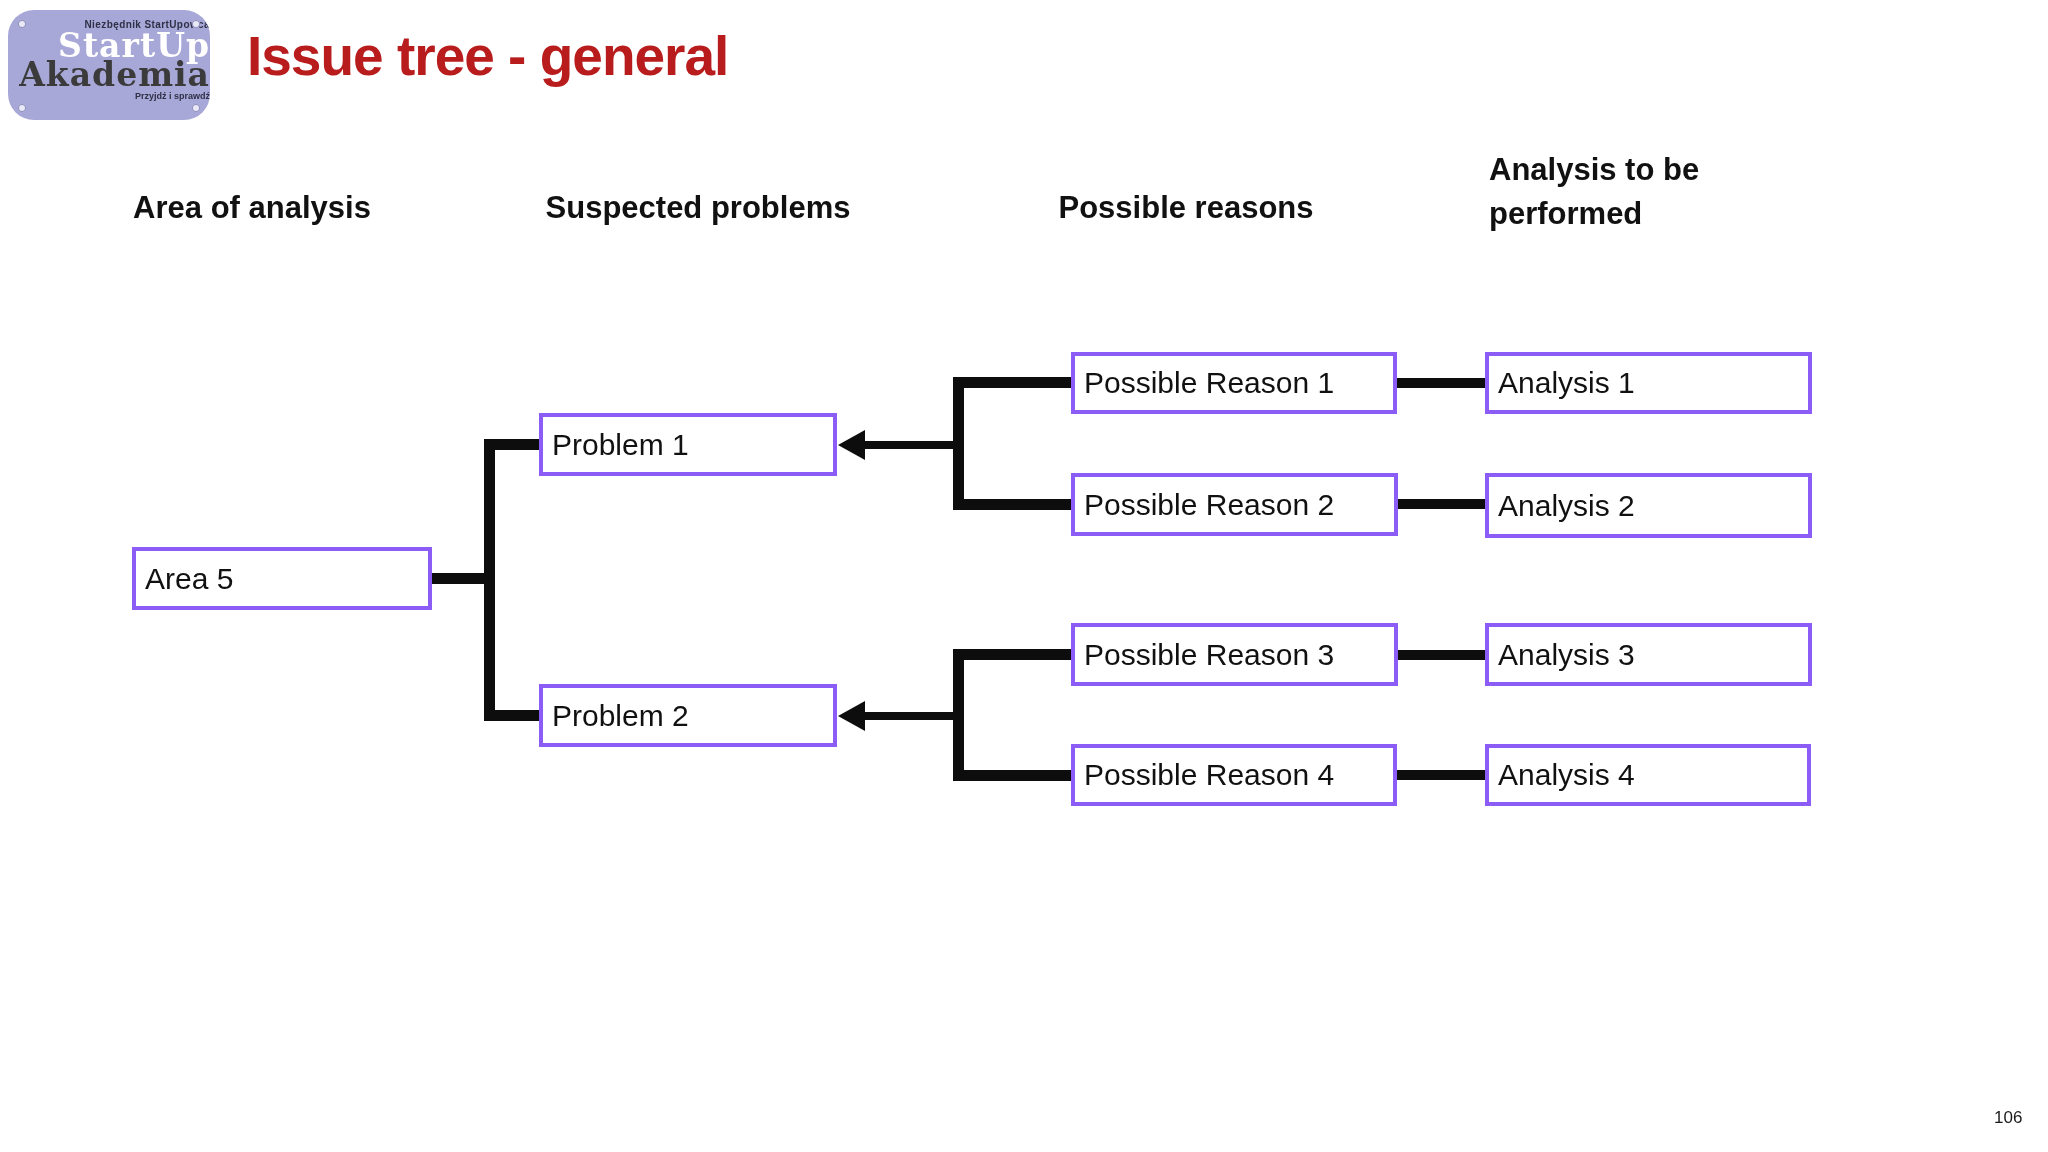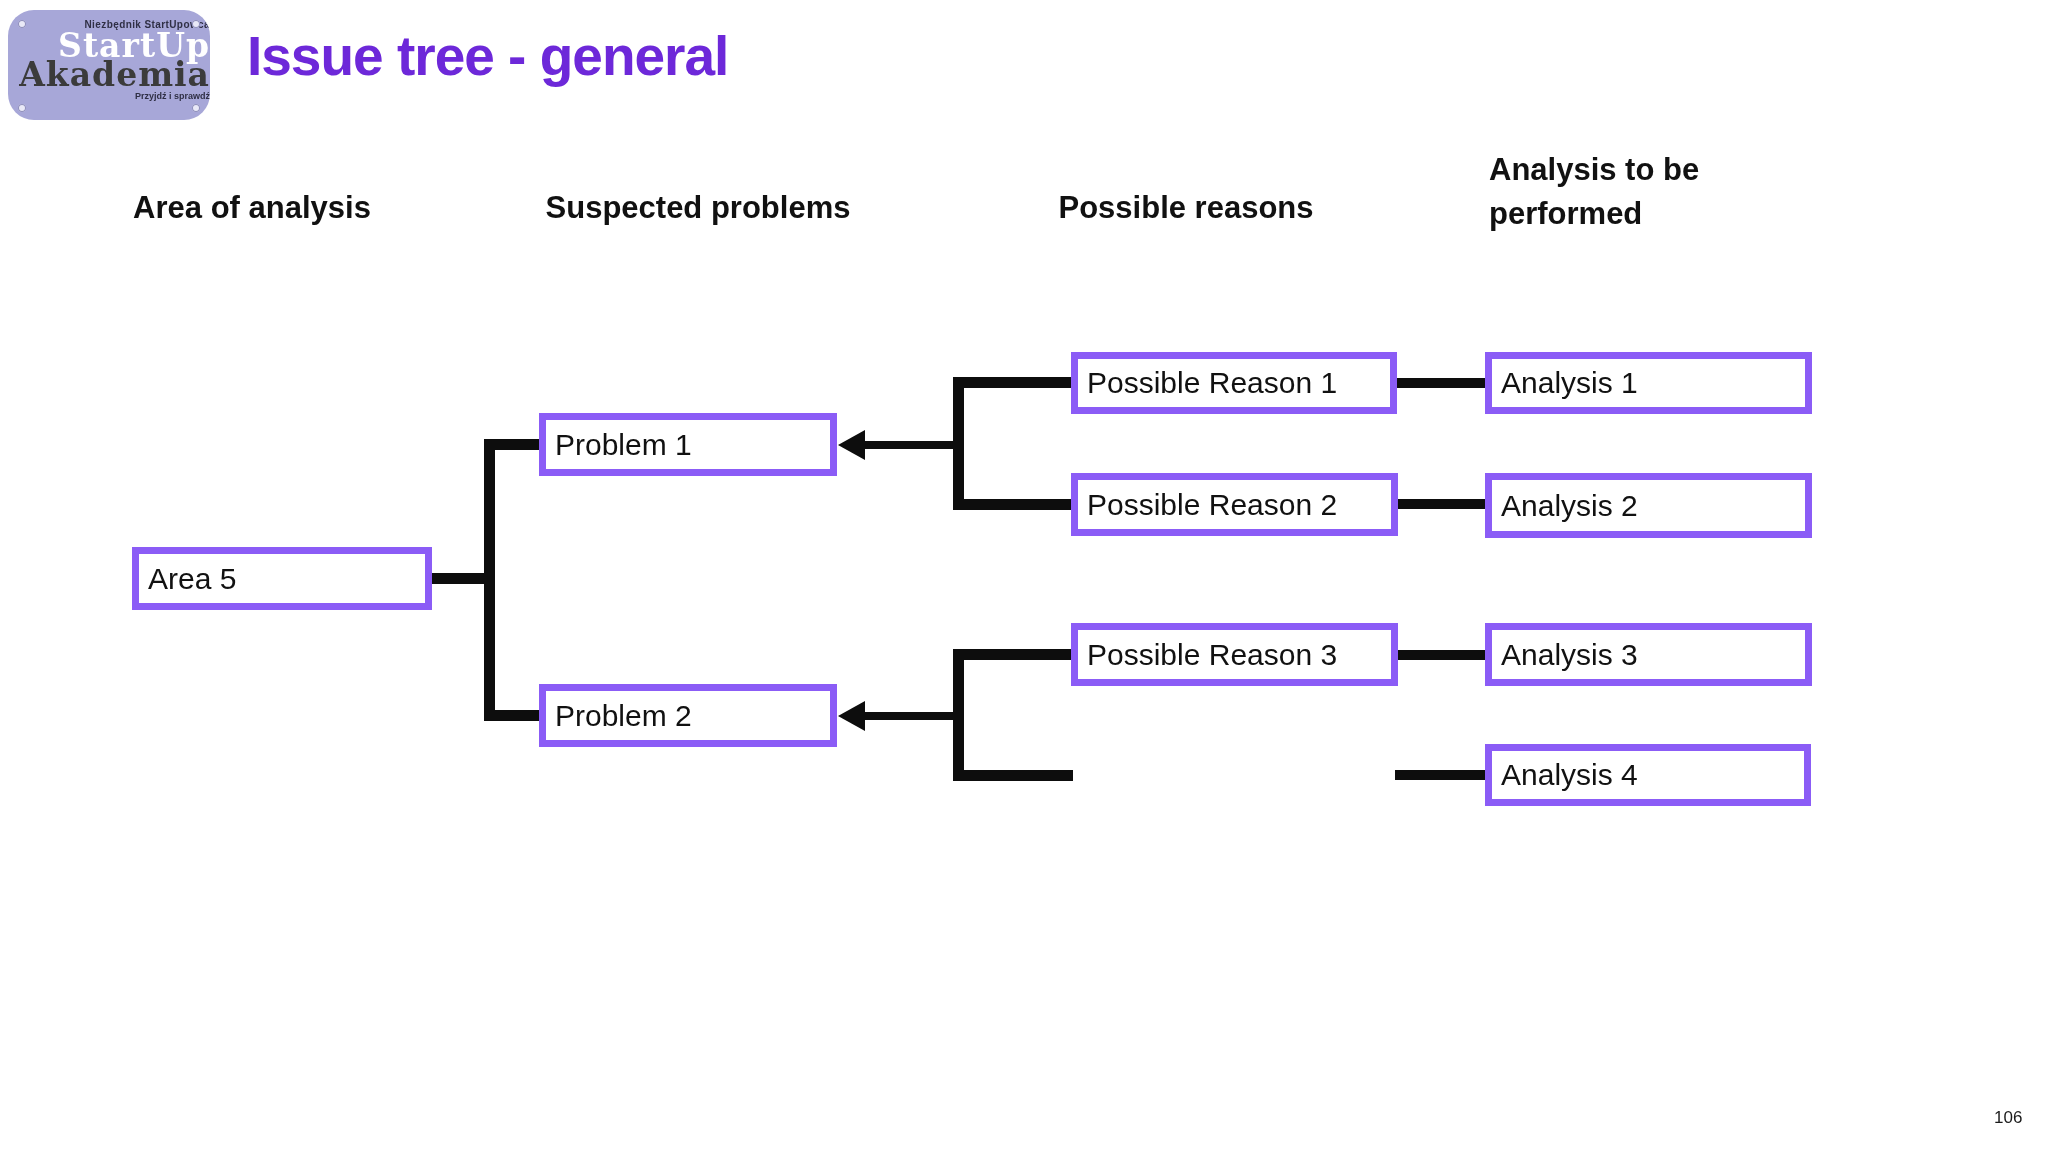--- a/index.html
+++ b/index.html
@@ -32,21 +32,21 @@
 
   
   .col-header { position:absolute; font-size:31px; font-weight:bold; color:#111; }
   .h-area { left:92px;   top:186px; width:320px; text-align:center; line-height:44px; }
   .h-prob { left:538px;  top:186px; width:320px; text-align:center; line-height:44px; }
   .h-reas { left:1026px; top:186px; width:320px; text-align:center; line-height:44px; }
   .h-anal { left:1489px; top:148px; width:250px; text-align:left;  line-height:44px; }
 
   
   .node {
-    position:absolute; box-sizing:border-box; border:7px solid #8b5cf6; background:#fff;
+    position:absolute; box-sizing:border-box; border:4px solid #8b5cf6; background:#fff;
     font-size:30px; color:#111; display:flex; align-items:center;
     padding-left:9px; white-space:nowrap;
   }
   .b-area { left:132px;  top:547px; width:300px; height:63px; }
   .b-p1   { left:539px;  top:413px; width:298px; height:63px; }
   .b-p2   { left:539px;  top:684px; width:298px; height:63px; }
   .b-r1   { left:1071px; top:352px; width:326px; height:62px; }
   .b-r2   { left:1071px; top:473px; width:327px; height:63px; }
   .b-r3   { left:1071px; top:623px; width:327px; height:63px; }
   .b-r4   { left:1071px; top:744px; width:326px; height:62px; }
@@ -94,21 +94,21 @@
     <span class="bolt tl"></span>
     <span class="bolt tr"></span>
     <span class="bolt bl"></span>
     <span class="bolt br"></span>
     <div class="logo-top">Niezbędnik StartUpowca</div>
     <div class="logo-main1">StartUp</div>
     <div class="logo-main2">Akademia</div>
     <div class="logo-bottom">Przyjdź i sprawdź</div>
   </div>
 
-  <div id="page-title" style="color:#6d28d9">Issue tree - general</div>
+  <div id="page-title" style="color:#b91c1c">Issue tree - general</div>
 
   <div class="col-header h-area">Area of analysis</div>
   <div class="col-header h-prob">Suspected problems</div>
   <div class="col-header h-reas">Possible reasons</div>
   <div class="col-header h-anal">Analysis to be performed</div>
 
   <div class="line l-area-h"></div>
   <div class="line l-area-v"></div>
   <div class="line l-p1-h"></div>
   <div class="line l-p2-h"></div>
@@ -126,20 +126,21 @@
   <div class="line l-ra2"></div>
   <div class="line l-ra3"></div>
   <div class="line l-ra4"></div>
 
   <div class="node b-area">Area 5</div>
   <div class="node b-p1">Problem 1</div>
   <div class="node b-p2">Problem 2</div>
   <div class="node b-r1">Possible Reason 1</div>
   <div class="node b-r2">Possible Reason 2</div>
   <div class="node b-r3">Possible Reason 3</div>
+  <div class="node b-r4">Possible Reason 4</div>
   <div class="node b-a1">Analysis 1</div>
   <div class="node b-a2">Analysis 2</div>
   <div class="node b-a3">Analysis 3</div>
   <div class="node b-a4">Analysis 4</div>
 
   <div id="page-number">106</div>
 
 </div>
 
 </body></html>

